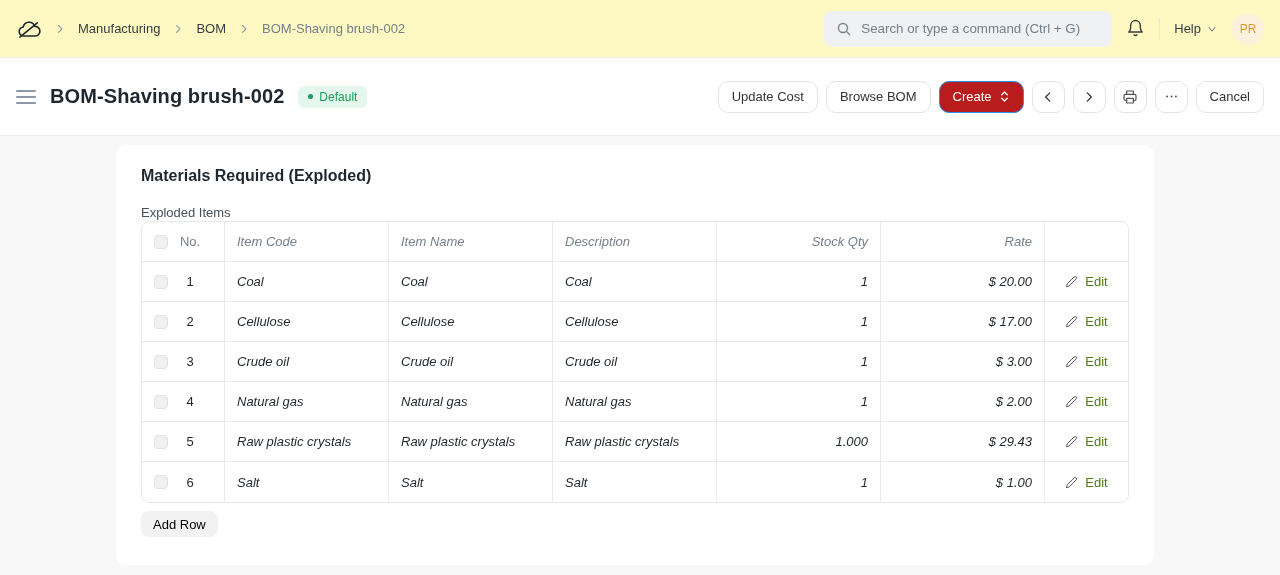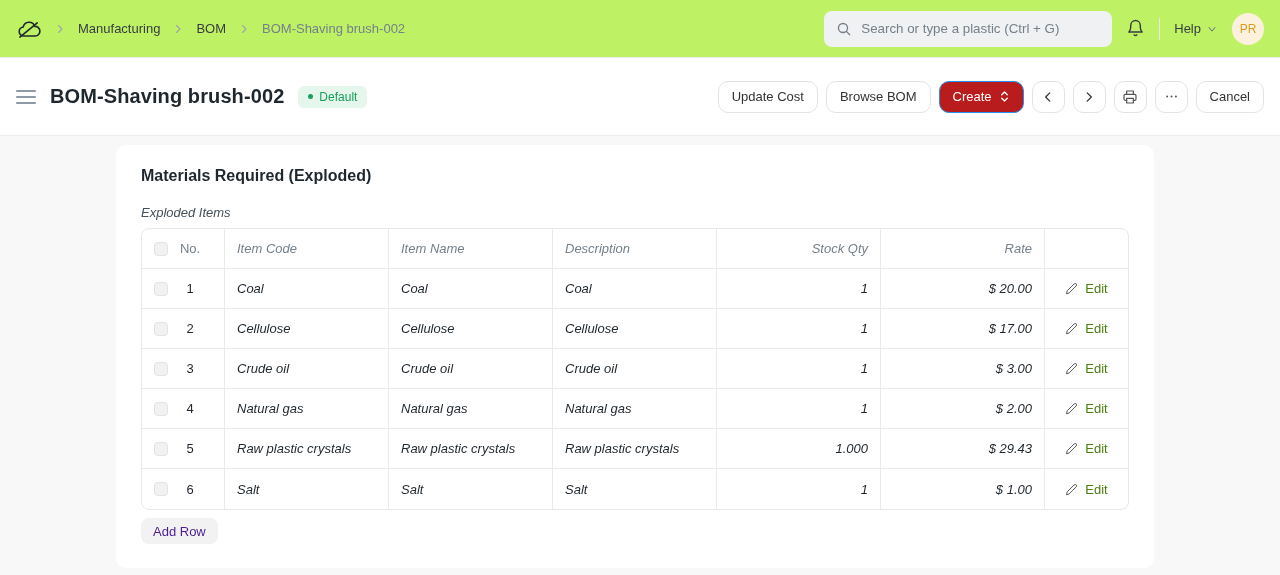--- a/index.html
+++ b/index.html
@@ -7,21 +7,21 @@
   body {
     font-family: "Liberation Sans", sans-serif;
     color: #1f272e;
     background: #f8f8f8;
     font-size: 13px;
   }
   svg { display: block; }
 
   
   .navbar {
-    height: 58px; background: #bef264; border-bottom: 1px solid #ededed;
+    height: 58px; background: #fef9c3; border-bottom: 1px solid #ededed;
     display: flex; align-items: center; padding: 0 16px; justify-content: space-between;
   }
   .nav-left { display: flex; align-items: center; gap: 12px; }
   .logo { width: 26px; height: 26px; display: flex; align-items: center; }
   .crumb-sep { color: #9aa3ab; display: flex; align-items: center; }
   .crumb { color: #383d41; text-decoration: none; cursor: pointer; }
   .crumb.muted { color: #74808b; }
   .nav-right { display: flex; align-items: center; gap: 14px; }
   .searchbox {
     width: 288px; height: 36px; background: #f0f1f2; border-radius: 8px;
@@ -59,21 +59,21 @@
   .btn.square { width: 33px; padding: 0; justify-content: center; }
   .btn-primary { background: #b91c1c; border-color: #2490ef; color: #fff; }
 
   
   .main { padding: 9px 14px 0 116px; }
   .card {
     background: #fff; border-radius: 10px; width: 1038px; padding: 22px 25px 24px 25px;
     min-height: 420px;
   }
   .card-title { font-size: 16px; font-weight: 700; color: #1f272e; margin-bottom: 20px; }
-  .field-label { font-size: 13px; color: #44505a; margin-bottom: 8px; font-style: italic; }
+  .field-label { font-size: 13px; color: #44505a; margin-bottom: 1px; }
 
   .grid { border: 1px solid #e6e8ea; border-radius: 8px; overflow: hidden; width: 988px; background: #fff; }
   .grid-row { display: flex; height: 40px; border-bottom: 1px solid #e9eaec; }
   .grid-row:last-child { border-bottom: none; }
   .cell { border-right: 1px solid #e9eaec; display: flex; align-items: center; padding: 0 12px; font-size: 13px; color: #1f272e; }
   .cell:last-child { border-right: none; }
   .grid-header .cell { color: #74808b; }
   .c-no { width: 83px; justify-content: center; }
   .c-no .idx { flex: 1; text-align: center; }
   .c-code, .c-name, .c-desc, .c-qty, .c-rate { width: 164px; font-style: italic; }
@@ -82,21 +82,21 @@
   .checkbox {
     width: 14px; height: 14px; border-radius: 4px; background: #f1f1f1; border: 1px solid #e2e2e2;
     cursor: pointer; flex: none; padding: 0;
   }
   .edit-btn {
     background: none; border: none; cursor: pointer; display: inline-flex; align-items: center;
     gap: 7px; font-size: 13px; color: #4d7c0f; font-family: inherit;
   }
   .add-row {
     margin-top: 8px; background: #f2f2f2; border: none; border-radius: 8px; height: 26px;
-    padding: 0 12px; font-size: 13px; color: #4c1d95; cursor: pointer; font-family: inherit;
+    padding: 0 12px; font-size: 13px; color: #000000; cursor: pointer; font-family: inherit;
   }
 </style>
 </head>
 <body>
 
 <header class="navbar">
   <div class="nav-left">
     <span class="logo">
       <svg width="26" height="26" viewBox="0 0 24 24" fill="none" stroke="#1f272e" stroke-width="1.5" stroke-linecap="round" stroke-linejoin="round">
         <path d="M17.8 18.5H7.2a4.2 4.2 0 0 1-.6-8.36A5.6 5.6 0 0 1 17.4 9.6a3.9 3.9 0 0 1 .4 8.9z"></path>
@@ -124,21 +124,21 @@
   </div>
 
   <div class="nav-right">
     <button class="searchbox">
       <span>
         <svg width="16" height="16" viewBox="0 0 24 24" fill="none" stroke="#74808b" stroke-width="2" stroke-linecap="round">
             <circle cx="10.5" cy="10.5" r="6.8"></circle>
             <line x1="15.6" y1="15.6" x2="20.5" y2="20.5"></line>
           </svg>
       </span>
-      <span>Search or type a plastic (Ctrl + G)</span>
+      <span>Search or type a command (Ctrl + G)</span>
     </button>
     <button class="icon-btn">
       <svg width="19" height="19" viewBox="0 0 24 24" fill="none" stroke="#383d41" stroke-width="1.8" stroke-linecap="round" stroke-linejoin="round">
         <path d="M18 8a6 6 0 0 0-12 0c0 7-2.5 8.5-2.5 8.5h17S18 15 18 8"></path>
         <path d="M13.7 20a2 2 0 0 1-3.4 0"></path>
       </svg>
     </button>
     <span class="nav-divider"></span>
     <button class="help">
       <span>Help</span>

